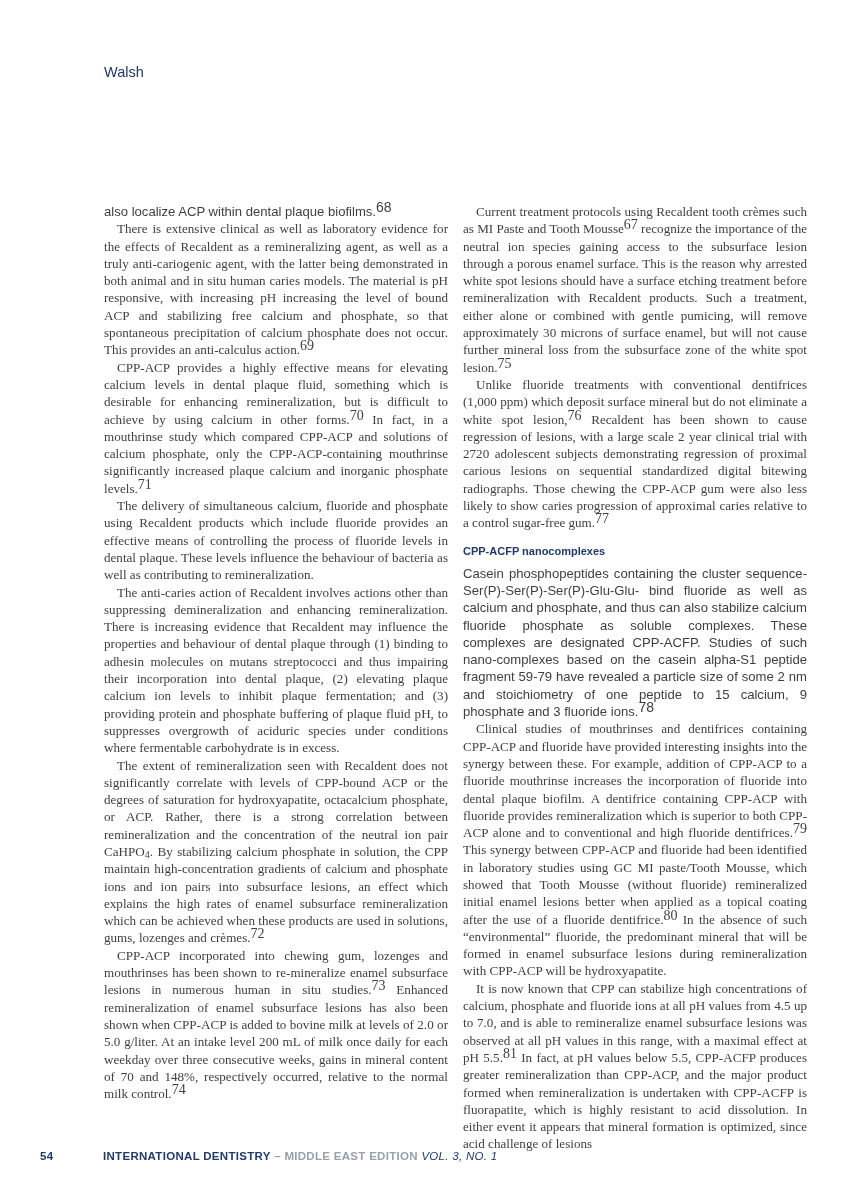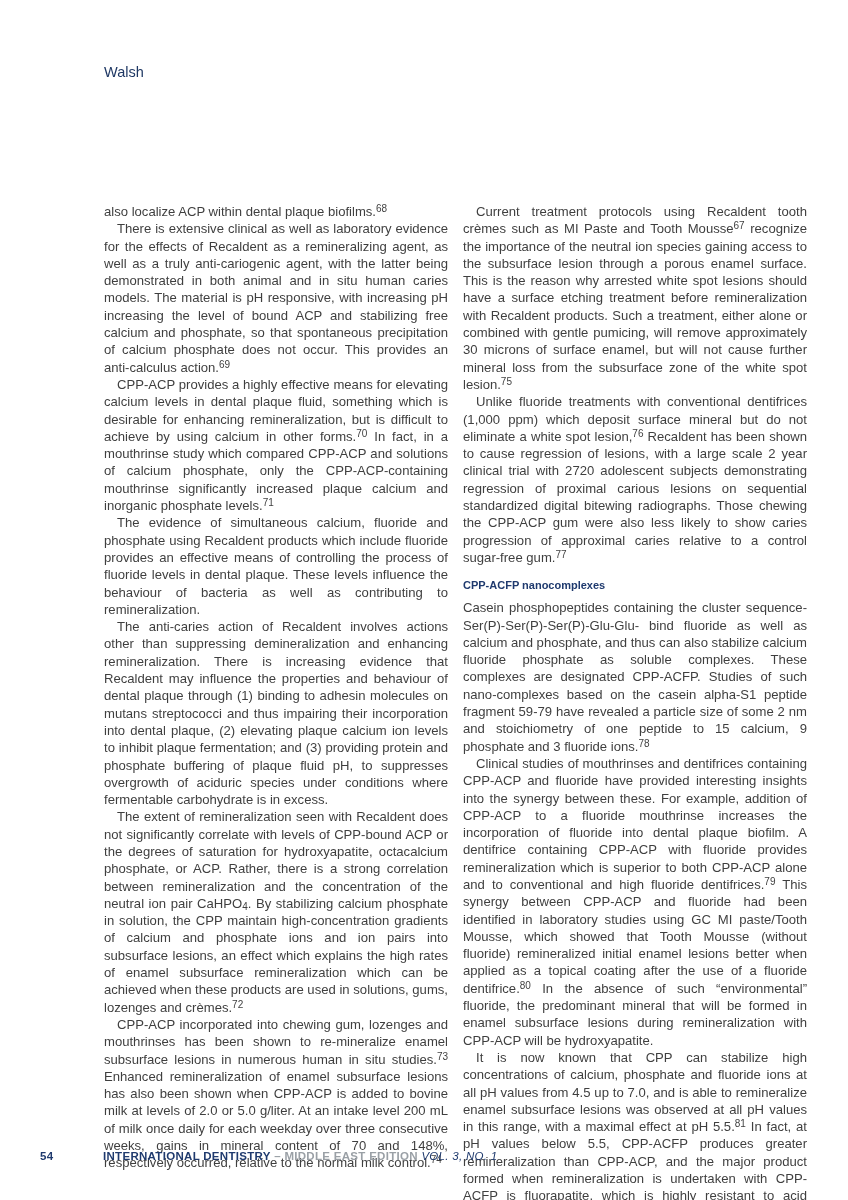--- a/index.html
+++ b/index.html
@@ -32,23 +32,23 @@
     top: 203px;
     width: 344px;
     font-size: 13.1px;
     line-height: 17.3px;
     color: #3f3f3f;
     text-align: justify;
   }
   .col-left  { left: 104px; }
   .col-right { left: 463px; }
   .para { margin: 0; }
-  .para.indent { text-indent: 13px; }
+  .para.indent { text-indent: 13px; font-family: Liberation Serif, serif; }
   .para sup {
-    font-size: 10px;
+    font-size: 14px;
     line-height: 0;
     vertical-align: 4px;
     letter-spacing: 0;
   }
   .para sub {
     font-size: 10px;
     line-height: 0;
     vertical-align: -2px;
   }
   .section-heading {
@@ -99,21 +99,21 @@
 <body>
 
 <div class="page">
 
   <div class="author">Walsh</div>
 
   <div class="col col-left">
       <p class="para">also localize ACP within dental plaque biofilms.<sup>68</sup></p>
       <p class="para indent">There is extensive clinical as well as laboratory evidence for the effects of Recaldent as a remineralizing agent, as well as a truly anti-cariogenic agent, with the latter being demonstrated in both animal and in situ human caries models. The material is pH responsive, with increasing pH increasing the level of bound ACP and stabilizing free calcium and phosphate, so that spontaneous precipitation of calcium phosphate does not occur. This provides an anti-calculus action.<sup>69</sup></p>
       <p class="para indent">CPP-ACP provides a highly effective means for elevating calcium levels in dental plaque fluid, something which is desirable for enhancing remineralization, but is difficult to achieve by using calcium in other forms.<sup>70</sup> In fact, in a mouthrinse study which compared CPP-ACP and solutions of calcium phosphate, only the CPP-ACP-containing mouthrinse significantly increased plaque calcium and inorganic phosphate levels.<sup>71</sup></p>
-      <p class="para indent">The evidence of simultaneous calcium, fluoride and phosphate using Recaldent products which include fluoride provides an effective means of controlling the process of fluoride levels in dental plaque. These levels influence the behaviour of bacteria as well as contributing to remineralization.</p>
+      <p class="para indent">The delivery of simultaneous calcium, fluoride and phosphate using Recaldent products which include fluoride provides an effective means of controlling the process of fluoride levels in dental plaque. These levels influence the behaviour of bacteria as well as contributing to remineralization.</p>
       <p class="para indent">The anti-caries action of Recaldent involves actions other than suppressing demineralization and enhancing remineralization. There is increasing evidence that Recaldent may influence the properties and behaviour of dental plaque through (1) binding to adhesin molecules on mutans streptococci and thus impairing their incorporation into dental plaque, (2) elevating plaque calcium ion levels to inhibit plaque fermentation; and (3) providing protein and phosphate buffering of plaque fluid pH, to suppresses overgrowth of aciduric species under conditions where fermentable carbohydrate is in excess.</p>
       <p class="para indent">The extent of remineralization seen with Recaldent does not significantly correlate with levels of CPP-bound ACP or the degrees of saturation for hydroxyapatite, octacalcium phosphate, or ACP. Rather, there is a strong correlation between remineralization and the concentration of the neutral ion pair CaHPO<sub>4</sub>. By stabilizing calcium phosphate in solution, the CPP maintain high-concentration gradients of calcium and phosphate ions and ion pairs into subsurface lesions, an effect which explains the high rates of enamel subsurface remineralization which can be achieved when these products are used in solutions, gums, lozenges and crèmes.<sup>72</sup></p>
       <p class="para indent">CPP-ACP incorporated into chewing gum, lozenges and mouthrinses has been shown to re-mineralize enamel subsurface lesions in numerous human in situ studies.<sup>73</sup> Enhanced remineralization of enamel subsurface lesions has also been shown when CPP-ACP is added to bovine milk at levels of 2.0 or 5.0 g/liter. At an intake level 200 mL of milk once daily for each weekday over three consecutive weeks, gains in mineral content of 70 and 148%, respectively occurred, relative to the normal milk control.<sup>74</sup></p>
     </div>
 
   <div class="col col-right">
       <p class="para indent">Current treatment protocols using Recaldent tooth crèmes such as MI Paste and Tooth Mousse<sup>67</sup> recognize the importance of the neutral ion species gaining access to the subsurface lesion through a porous enamel surface. This is the reason why arrested white spot lesions should have a surface etching treatment before remineralization with Recaldent products. Such a treatment, either alone or combined with gentle pumicing, will remove approximately 30 microns of surface enamel, but will not cause further mineral loss from the subsurface zone of the white spot lesion.<sup>75</sup></p>
       <p class="para indent">Unlike fluoride treatments with conventional dentifrices (1,000 ppm) which deposit surface mineral but do not eliminate a white spot lesion,<sup>76</sup> Recaldent has been shown to cause regression of lesions, with a large scale 2 year clinical trial with 2720 adolescent subjects demonstrating regression of proximal carious lesions on sequential standardized digital bitewing radiographs. Those chewing the CPP-ACP gum were also less likely to show caries progression of approximal caries relative to a control sugar-free gum.<sup>77</sup></p>
       <h2 class="section-heading">CPP-ACFP nanocomplexes</h2>
       <p class="para">Casein phosphopeptides containing the cluster sequence- Ser(P)-Ser(P)-Ser(P)-Glu-Glu- bind fluoride as well as calcium and phosphate, and thus can also stabilize calcium fluoride phosphate as soluble complexes. These complexes are designated CPP-ACFP. Studies of such nano-complexes based on the casein alpha-S1 peptide fragment 59-79 have revealed a particle size of some 2 nm and stoichiometry of one peptide to 15 calcium, 9 phosphate and 3 fluoride ions.<sup>78</sup></p>

